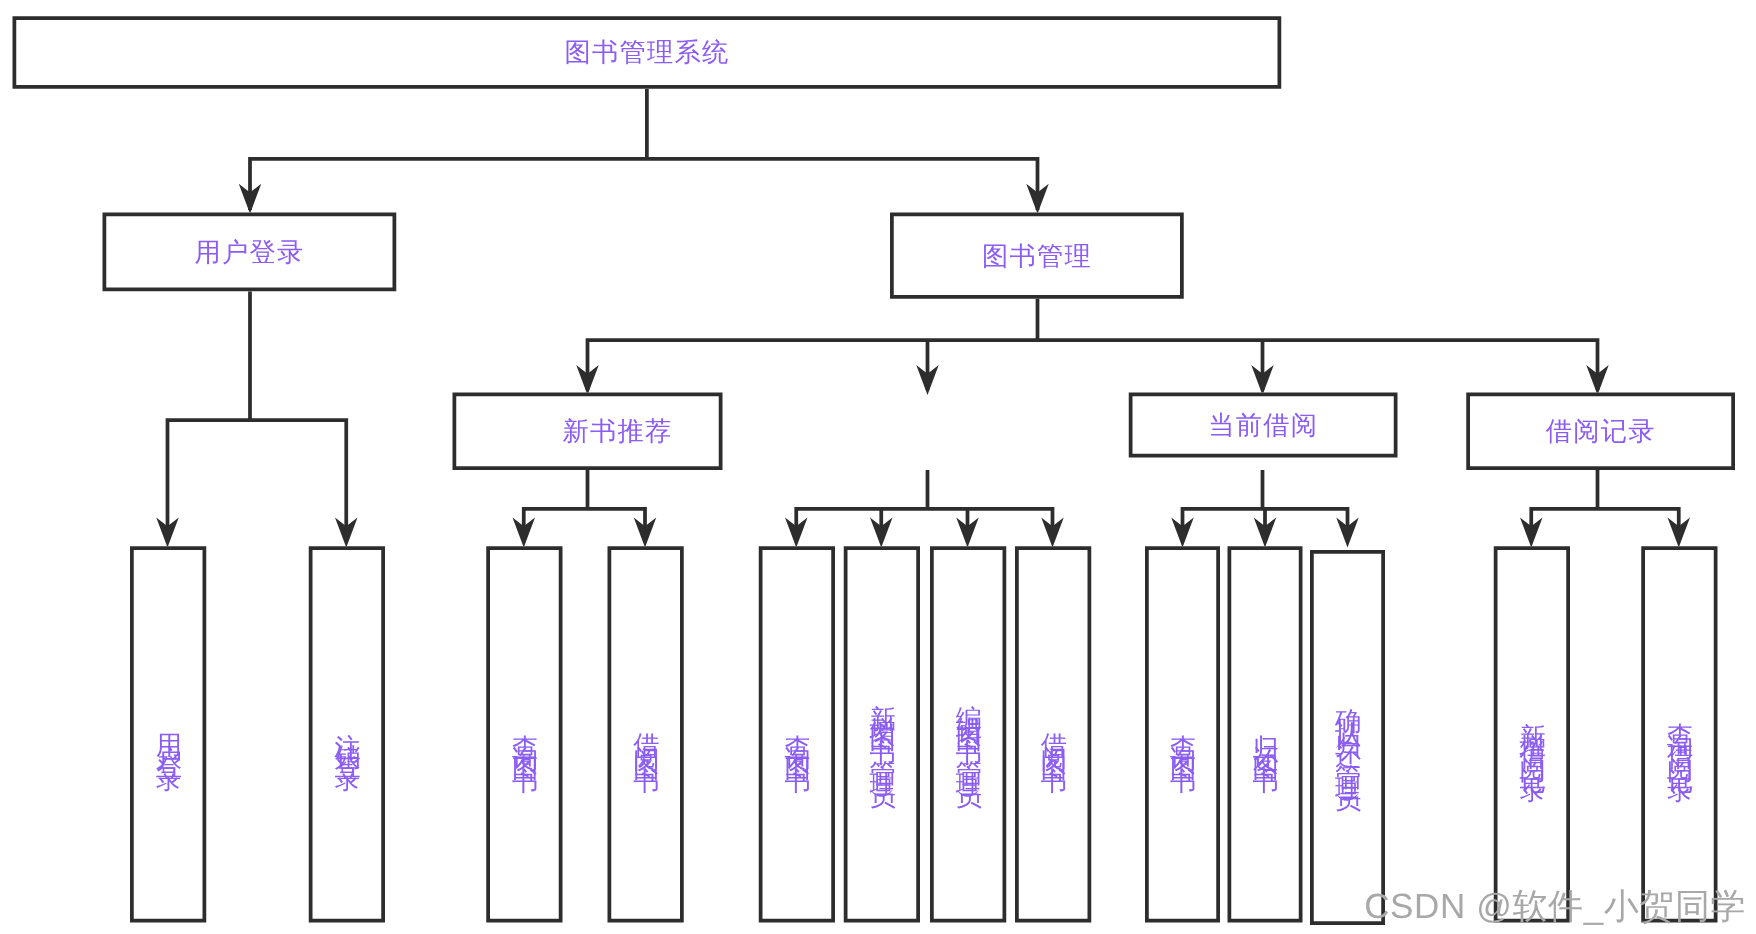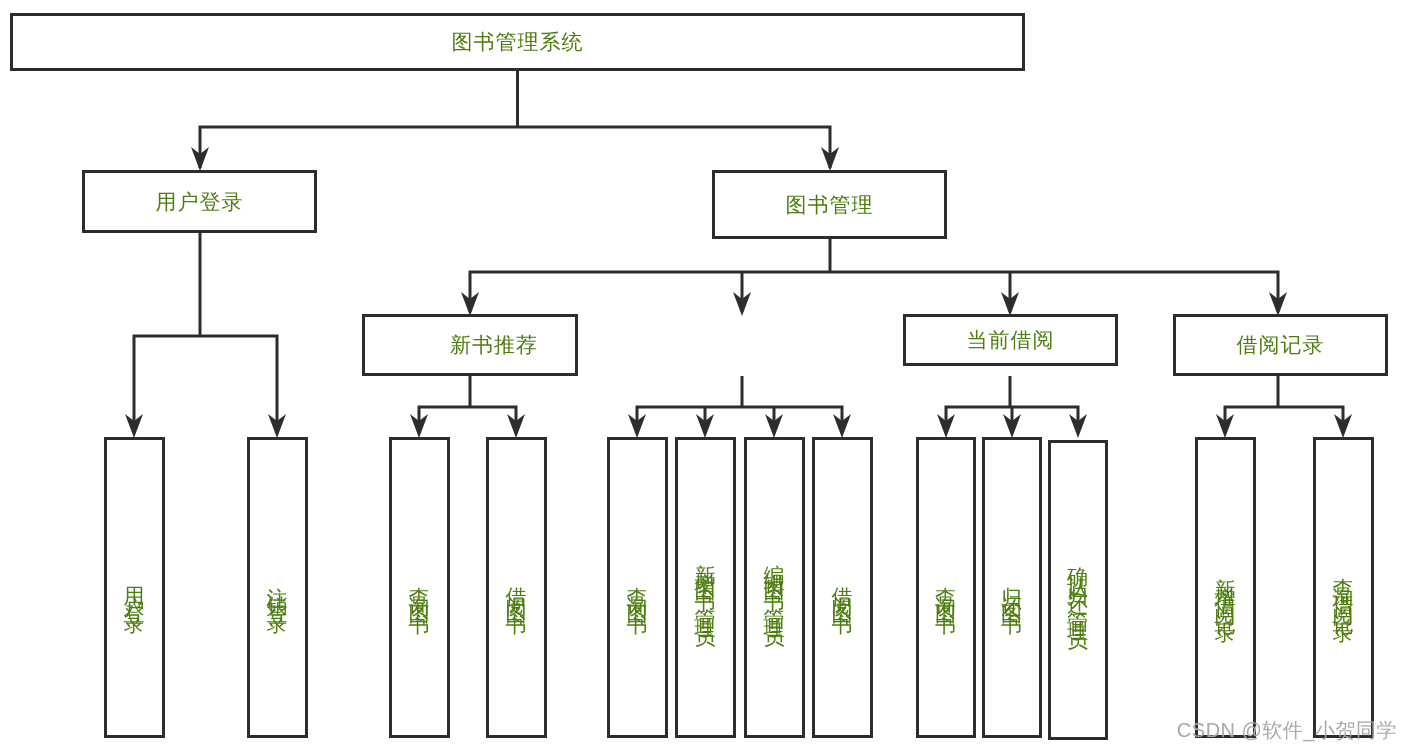--- a/index.html
+++ b/index.html
@@ -7,30 +7,30 @@
     position:relative; width:1405px; height:747px; background:#ffffff;
     font-family:"Liberation Sans","DejaVu Sans",sans-serif; overflow:hidden;
   }
   svg.connectors { position:absolute; left:0; top:0; z-index:0; }
   svg.connectors .ln { fill:none; stroke:#2d2d2d; stroke-width:3; }
   svg.connectors use { fill:#2d2d2d; }
   .node {
     position:absolute; box-sizing:border-box; z-index:1;
     background:#ffffff; border:3px solid #2d2d2d;
     display:flex; align-items:center; justify-content:center;
-    color:#4d7c0f;
+    color:#8b5cf6;
   }
   .node.h { font-size:21px; letter-spacing:1px; white-space:nowrap; }
   .vtext {
     writing-mode:vertical-rl; text-orientation:mixed;
     font-size:21px; letter-spacing:9px; line-height:1;
   }
   .watermark {
     position:absolute; right:8px; bottom:3px; z-index:3;
-    font-size:20px; color:#a8a8a8; letter-spacing:0.5px; white-space:nowrap;
+    font-size:28px; color:#a8a8a8; letter-spacing:0.5px; white-space:nowrap;
   }
 </style>
 </head>
 <body>
 
 <div class="canvas">
 
   <svg class="connectors" width="1405" height="747" viewBox="0 0 1405 747" aria-hidden="true">
     <defs>
       <path id="ah" d="M0 0 L-9 -24 L0 -17 L9 -24 Z"></path>

